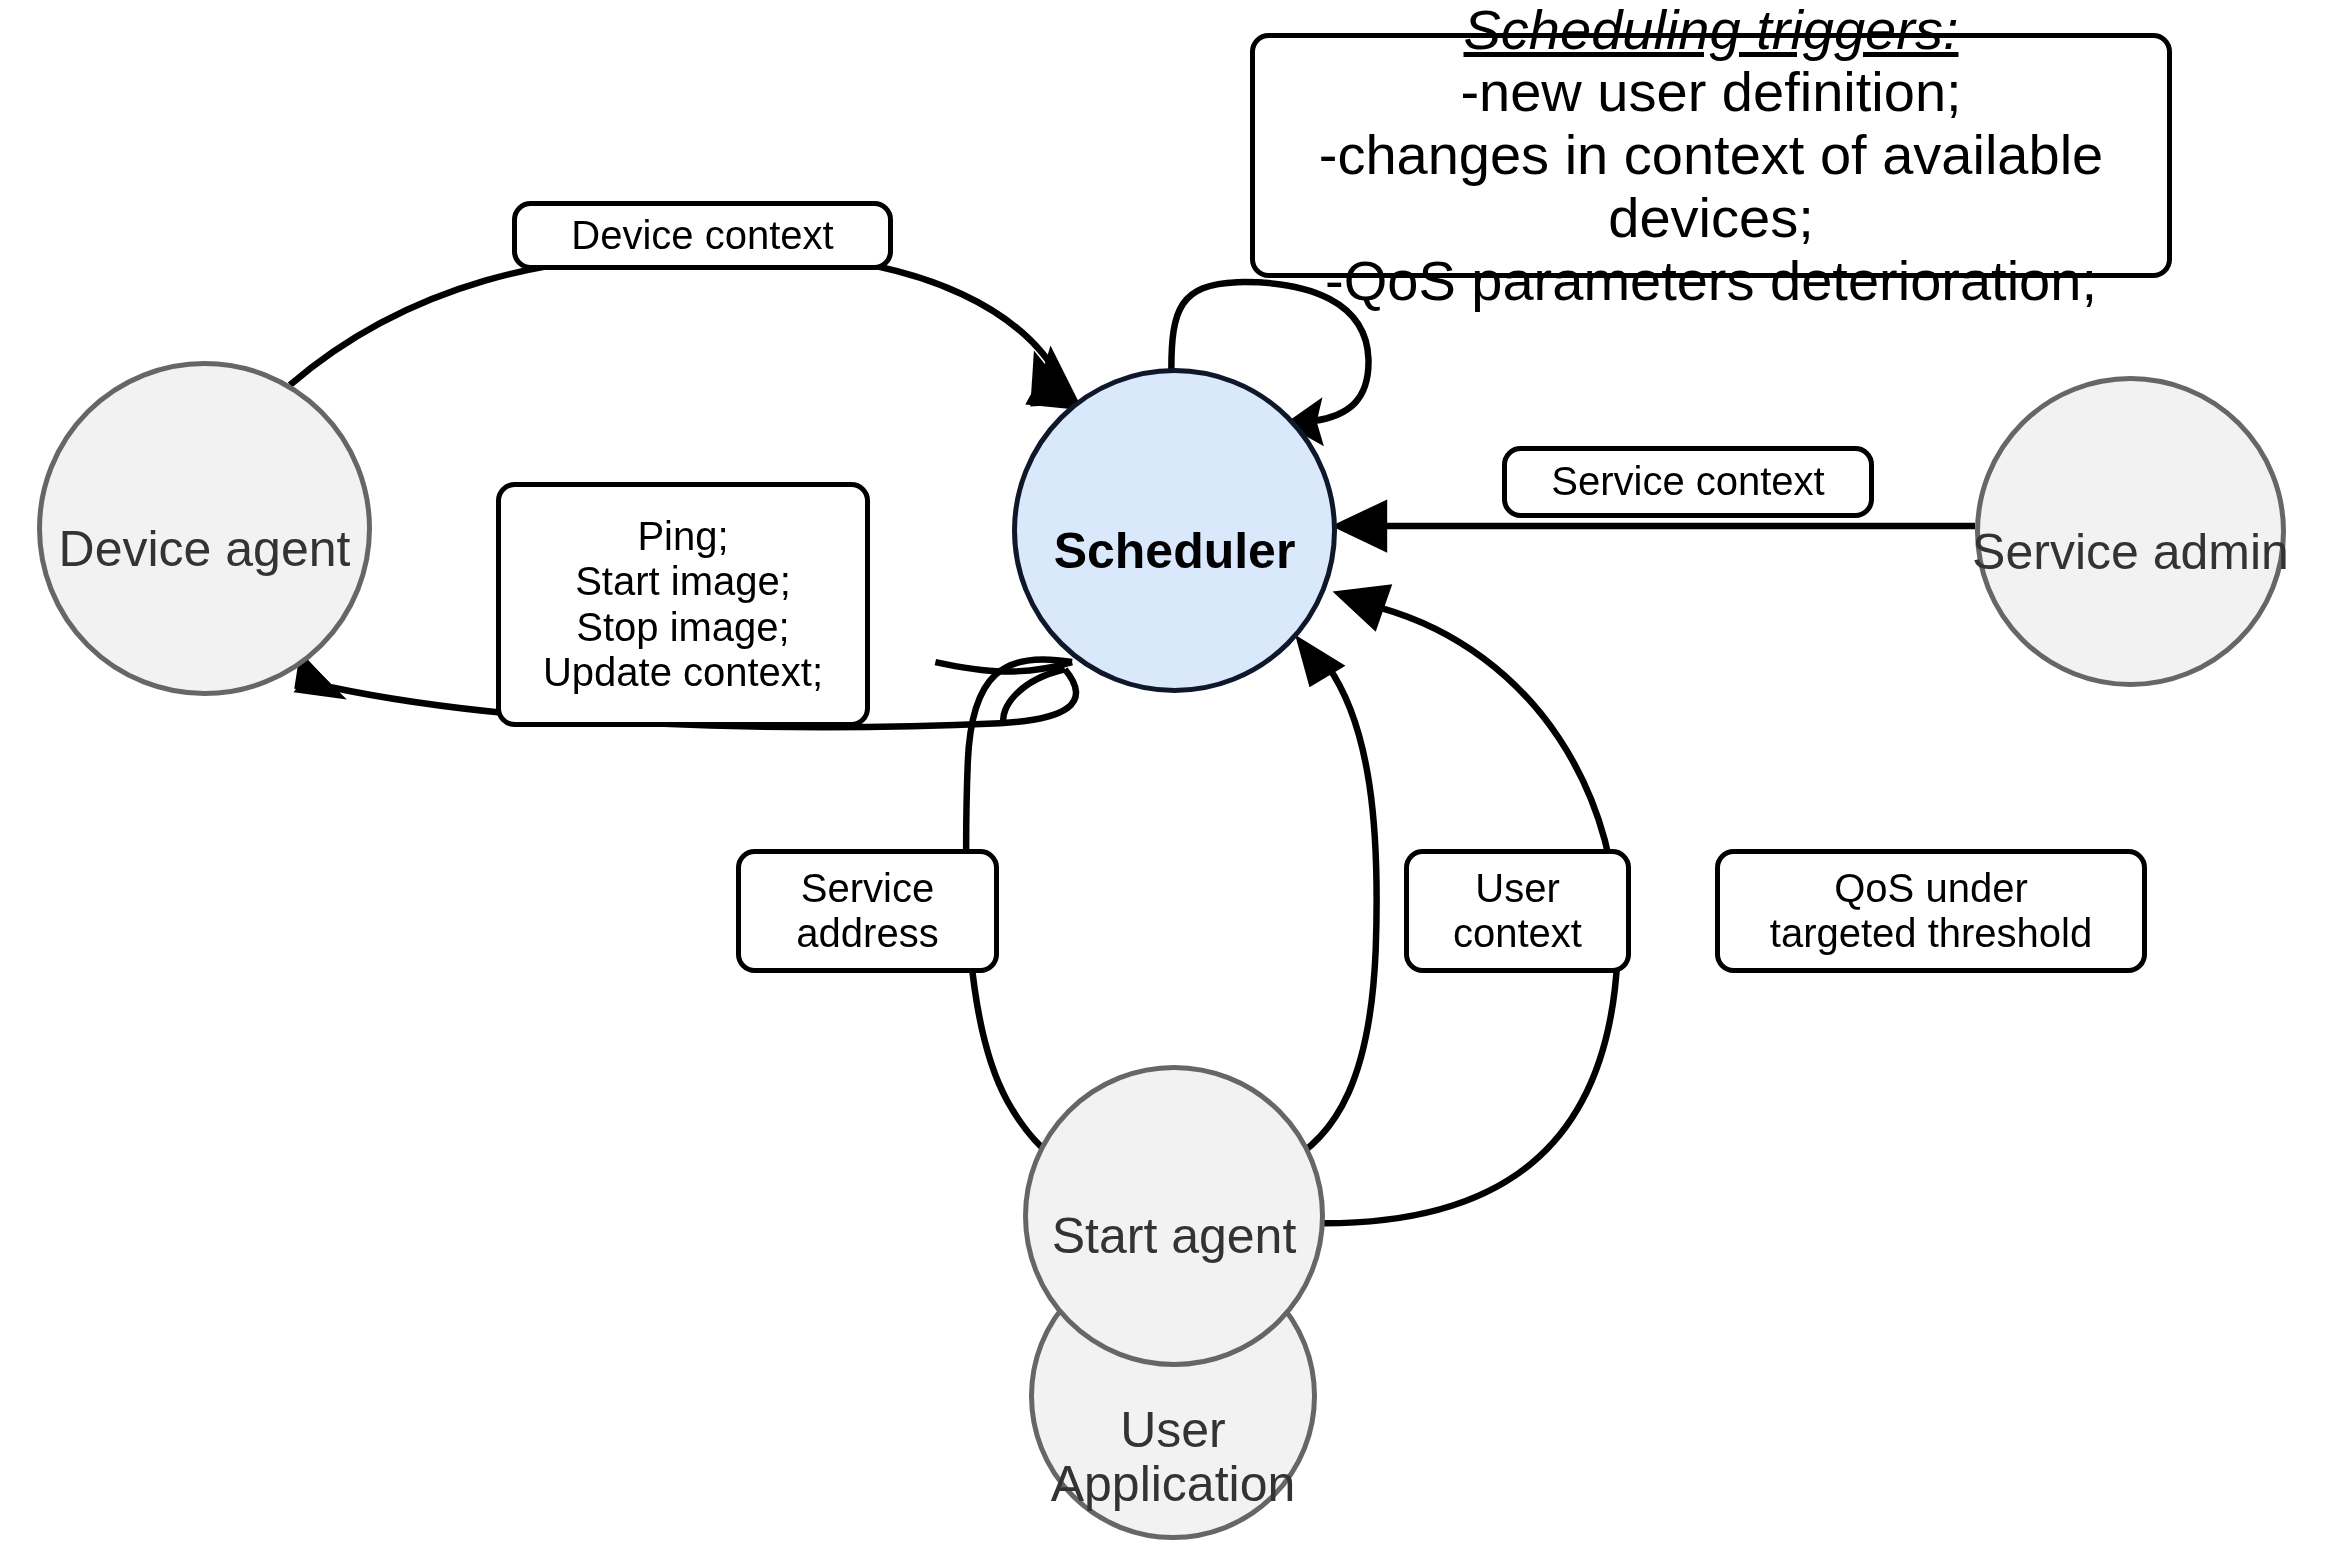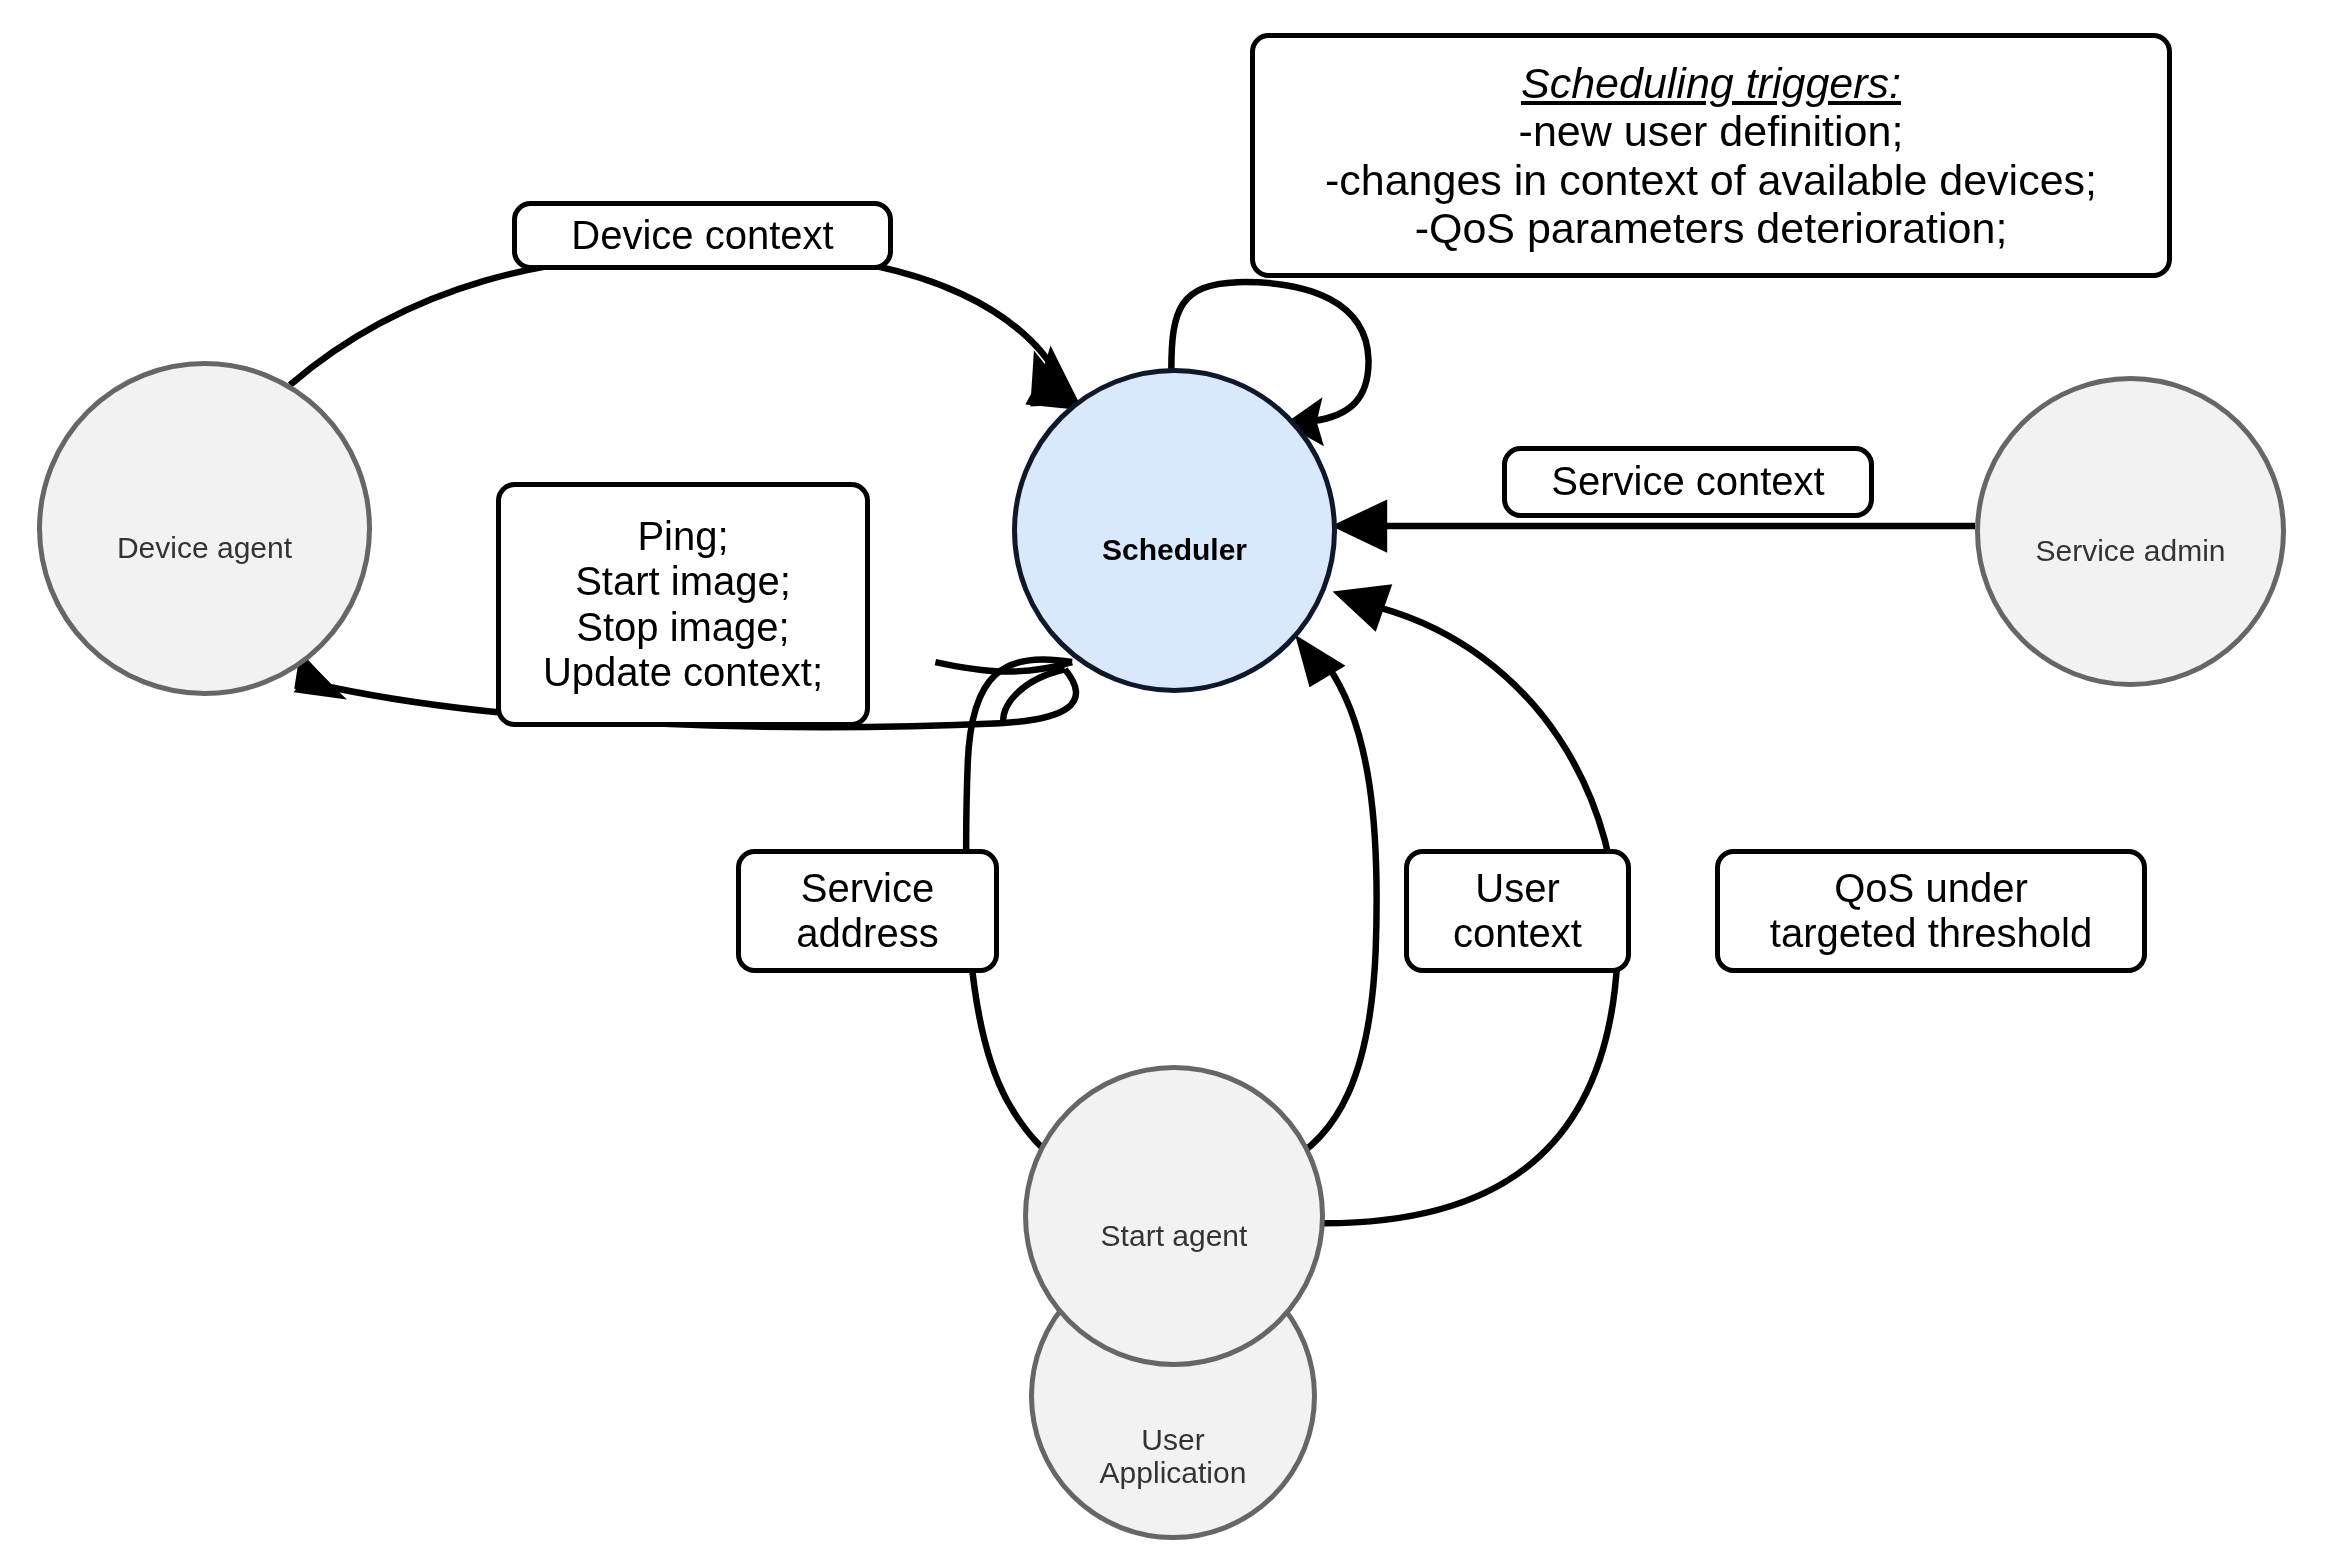--- a/index.html
+++ b/index.html
@@ -51,21 +51,21 @@
     border: 5px solid #666666;
     color: #333333;
   }
   .node-blue {
     background: #dae8fc;
     border: 5px solid #0f172a;
     color: #000000;
     font-weight: bold;
   }
   .node-label {
-    font-size: 30px;
+    font-size: 50px;
     line-height: 1.08;
     white-space: nowrap;
     margin-top: 40px;
   }
   .node-label.wrap {
     white-space: normal;
   }
   
   .label-box {
     position: absolute;
@@ -78,21 +78,21 @@
     justify-content: center;
     text-align: center;
     color: #000000;
     padding: 4.3px 10px;
   }
   .label-box .txt {
     font-size: 40px;
     line-height: 1.13;
   }
   .trigger-box .txt {
-    font-size: 43px;
+    font-size: 56px;
     line-height: 1.12;
   }
   .trigger-title {
     font-style: italic;
     text-decoration: underline;
     display: block;
   }
 </style>
 </head>
 <body>

